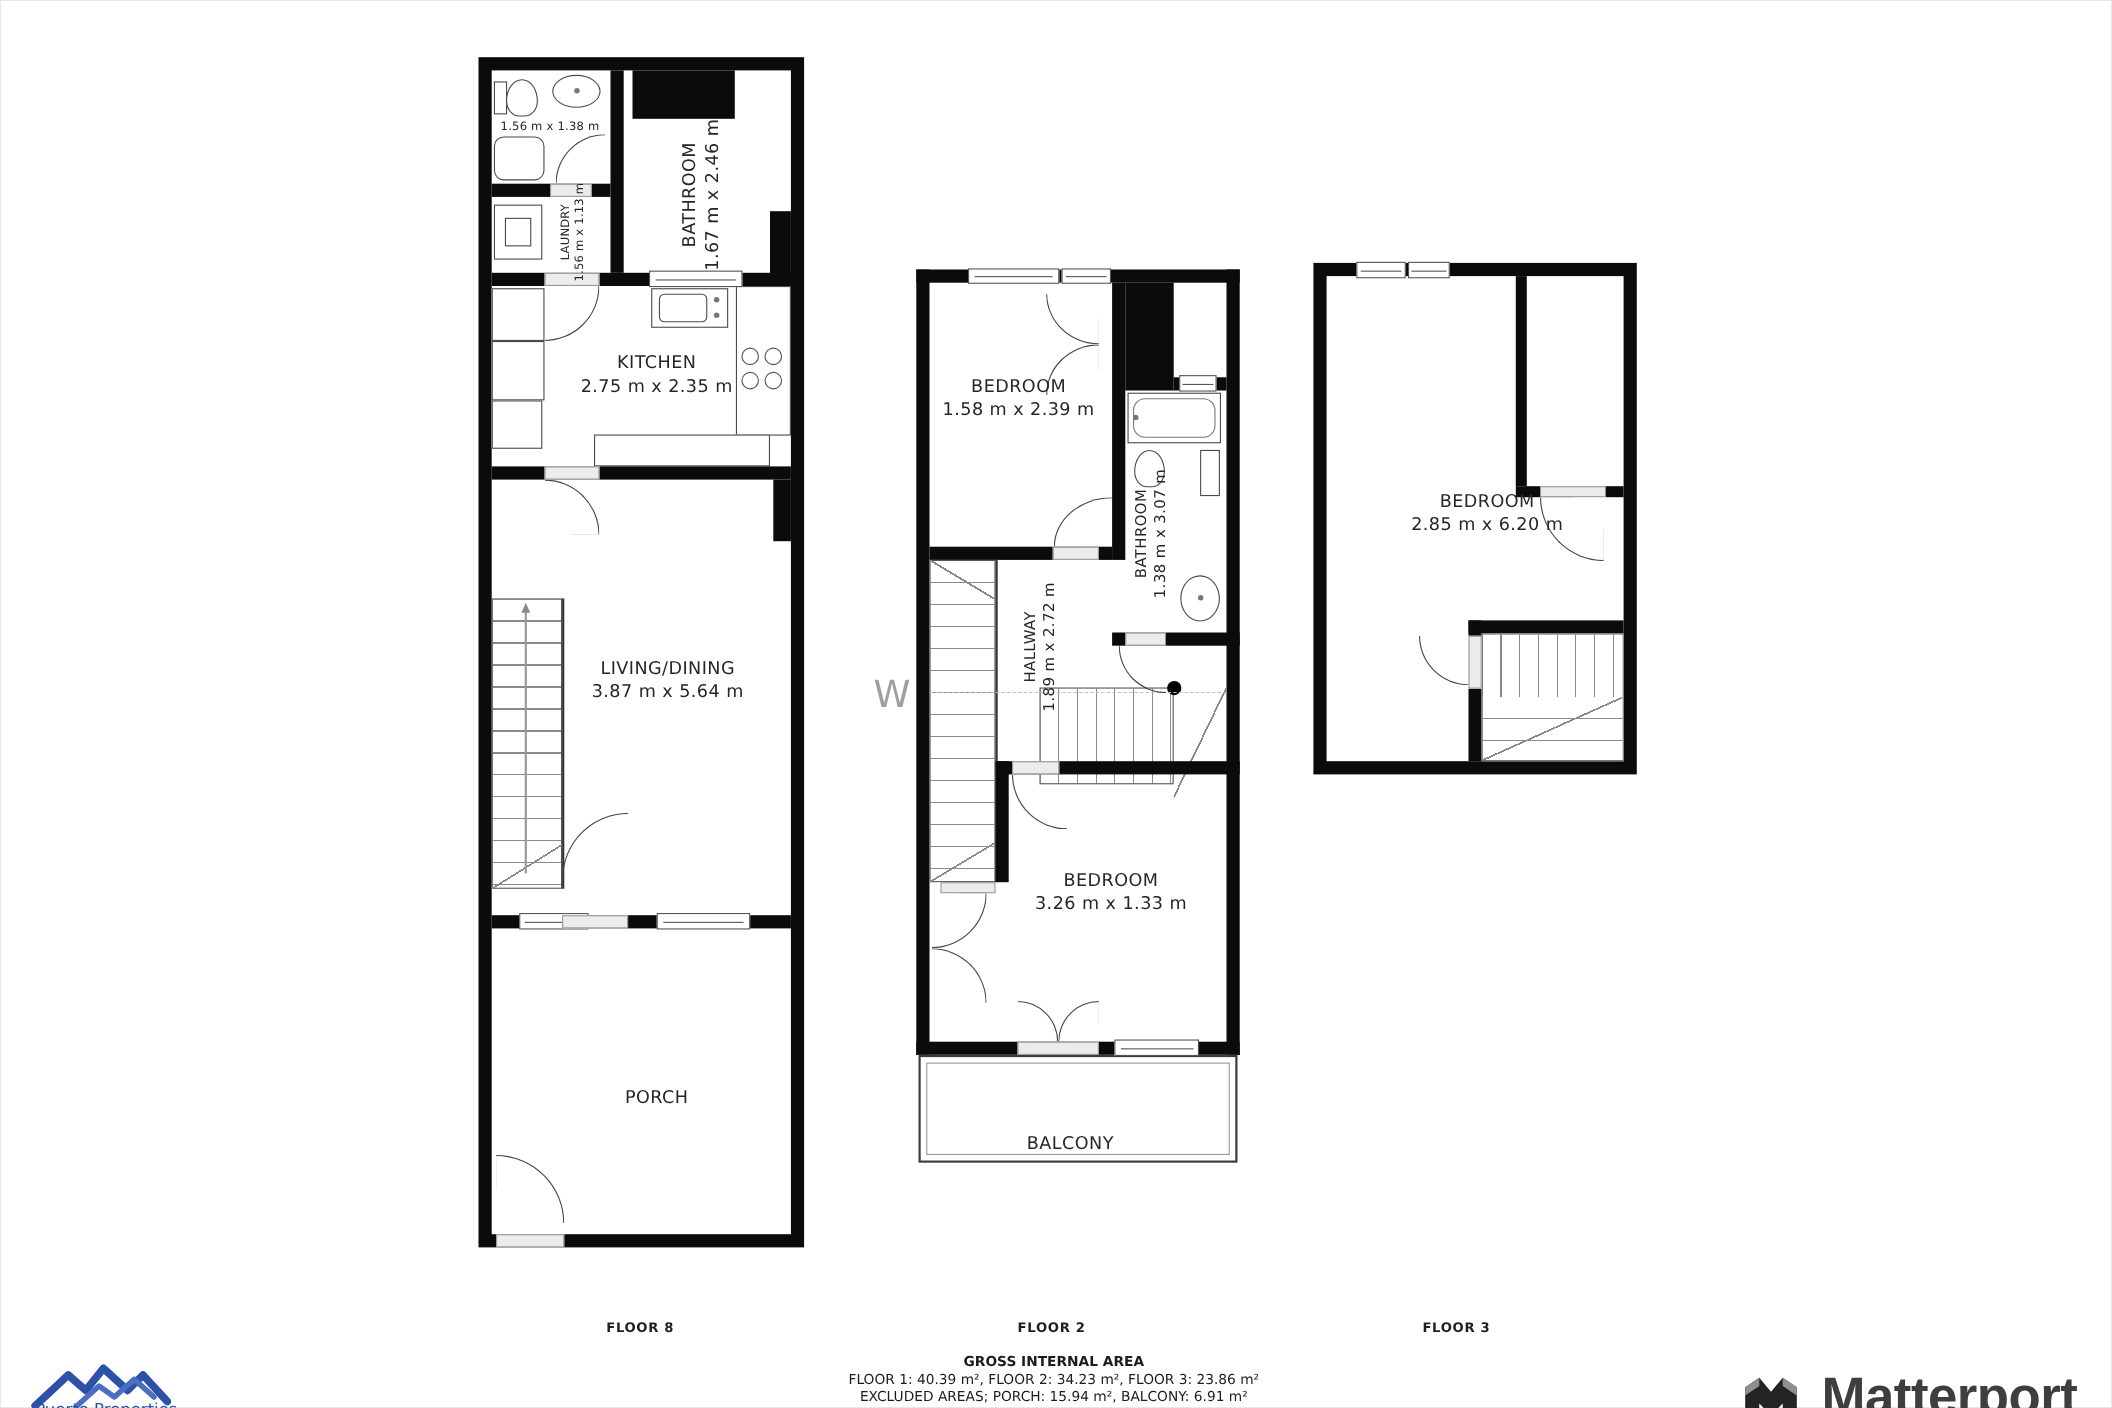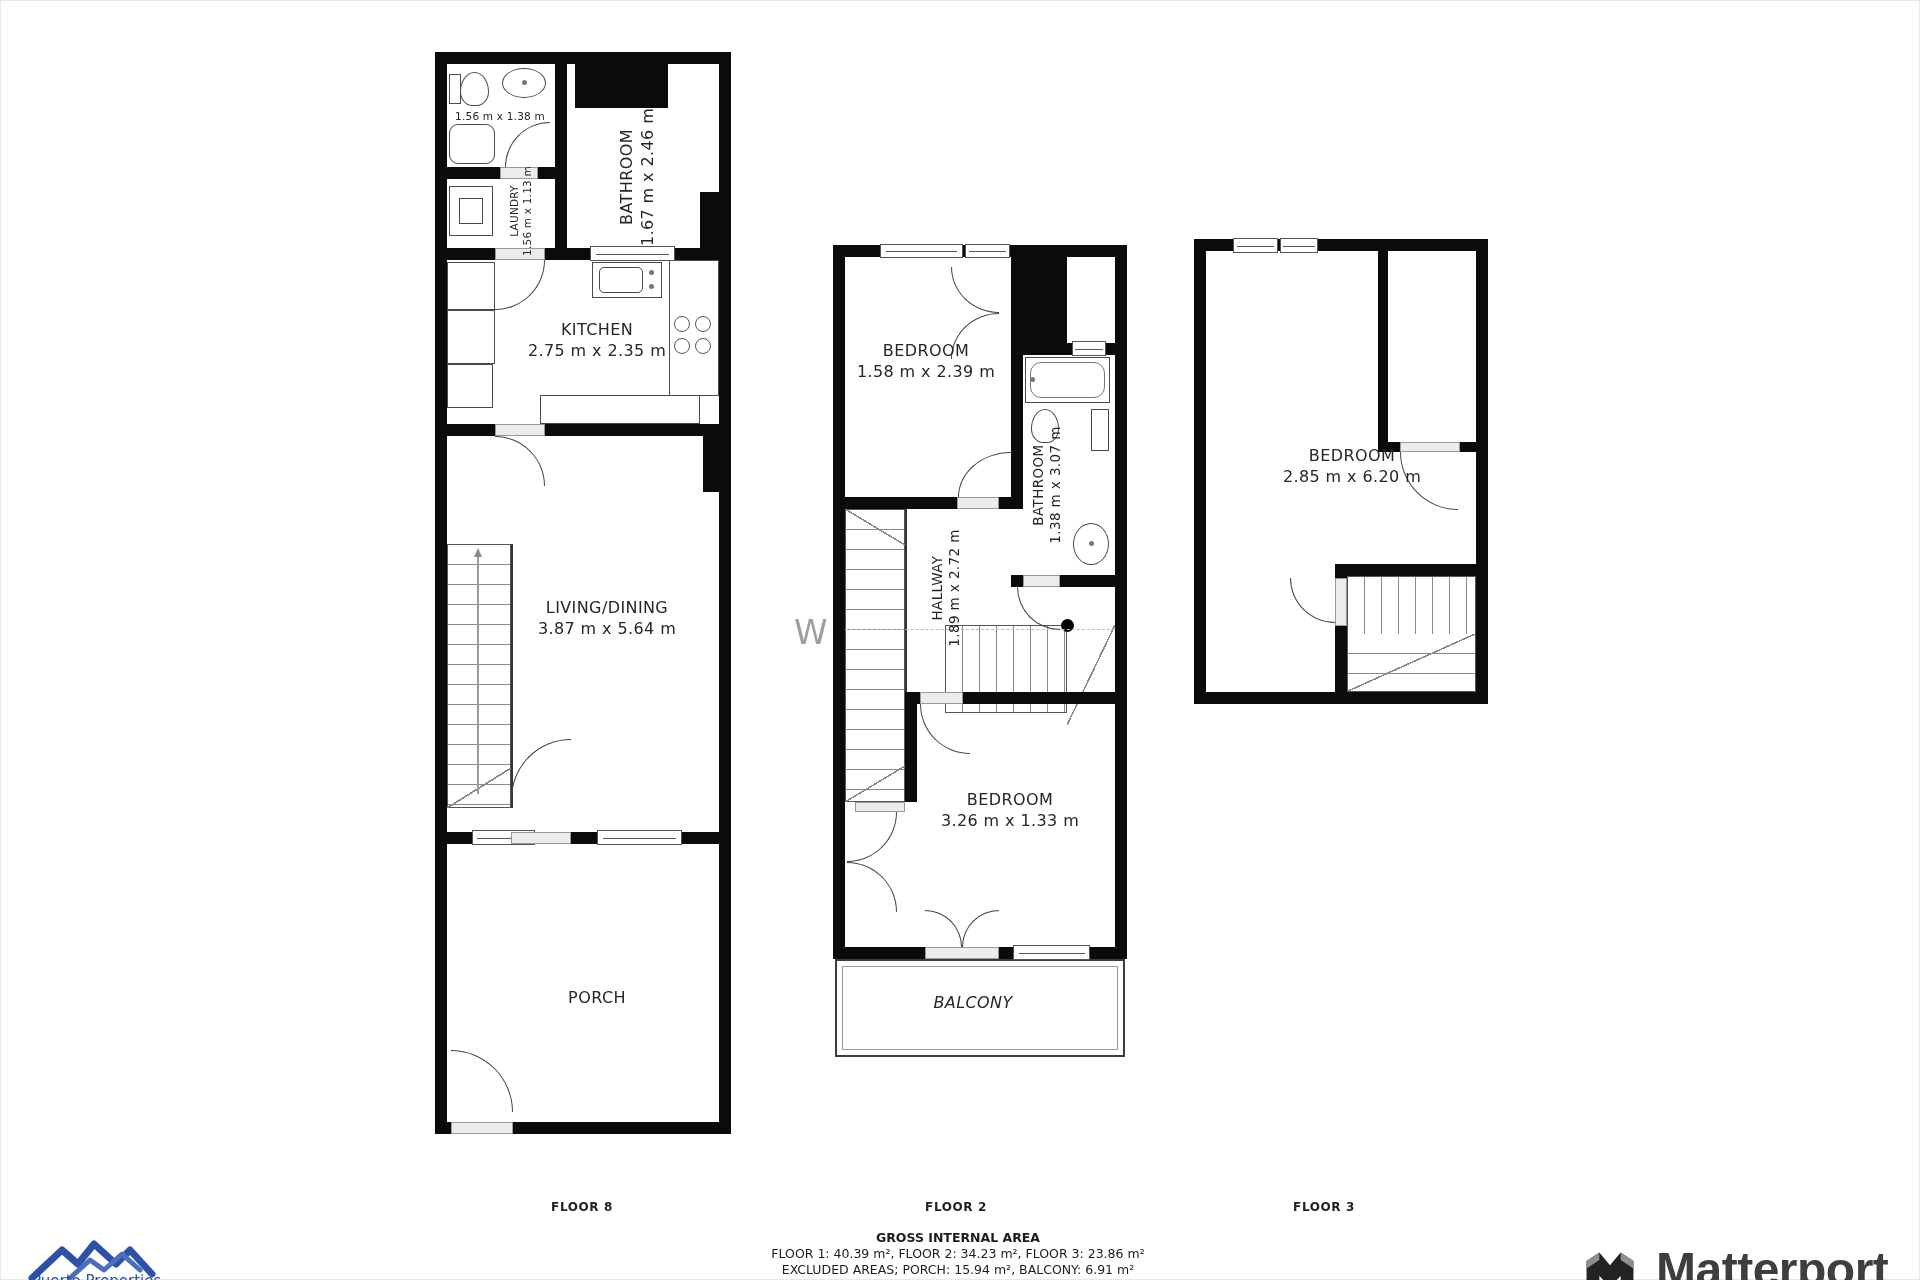--- a/index.html
+++ b/index.html
@@ -226,21 +226,21 @@
       <span>1.38 m x 3.07 m</span>
     </div>
     <div class="rlabel mid vert" style="left:113px;top:343px;">
       <span>HALLWAY</span>
       <span>1.89 m x 2.72 m</span>
     </div>
     <div class="rlabel" style="left:177px;top:565px;">
       <span>BEDROOM</span>
       <span>3.26 m x 1.33 m</span>
     </div>
-    <div class="rlabel" style="left:140px;top:757px;font-style:italic;">
+    <div class="rlabel" style="left:140px;top:794px;">
       <span>BALCONY</span>
     </div>
   </div>
 
   <div class="plan bordered" style="left:1194px;top:239px;width:294px;height:465px;">
     <div class="win" style="left:27px;top:-13px;width:45px;height:15px;">
         <i></i>
       </div>
     <div class="win" style="left:74px;top:-13px;width:38px;height:15px;">
         <i></i>

